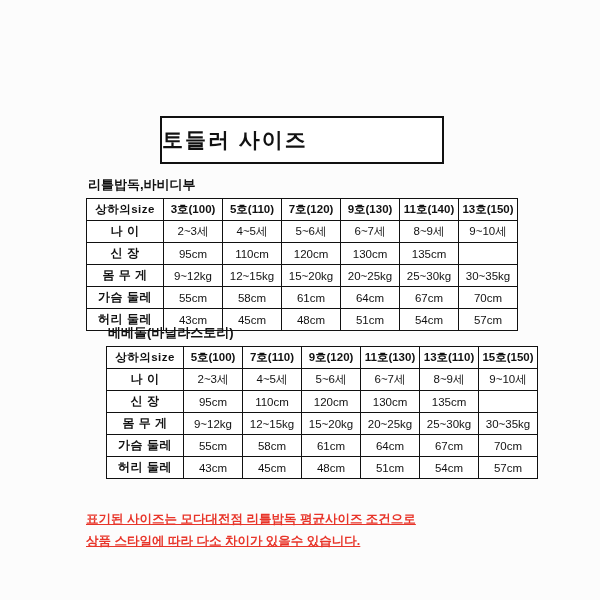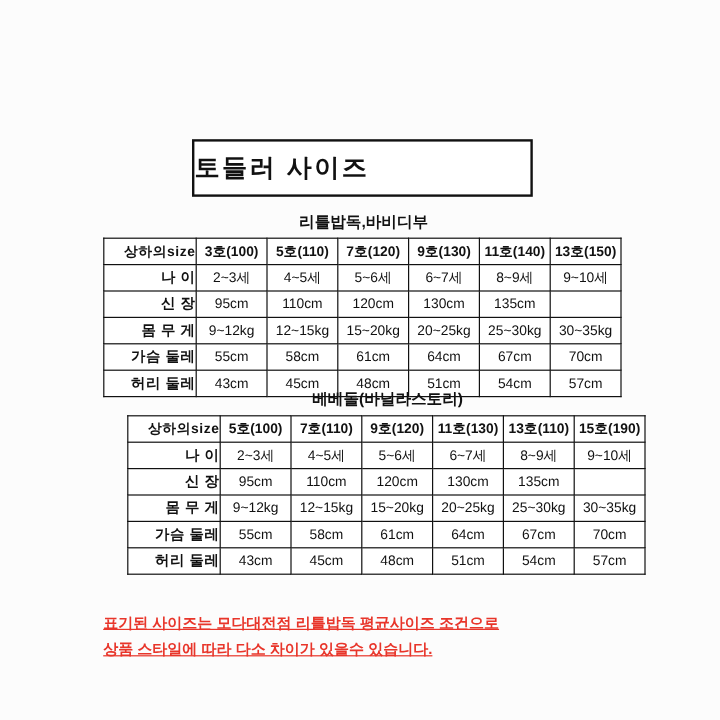--- a/index.html
+++ b/index.html
@@ -45,21 +45,20 @@
     width: 432px;
   }
   .section-1 { top: 176px; }
   .section-2 { top: 324px; padding-left: 20px; }
   .section-label {
     font-size: 13px;
     font-weight: bold;
     color: #111111;
     margin-bottom: 4px;
     padding-left: 2px;
-    text-align: center;
   }
   table.size-table {
     border-collapse: collapse;
     width: 432px;
     table-layout: fixed;
     background: #ffffff;
   }
   table.size-table td {
     border: 1px solid #111111;
     height: 21px;
@@ -72,21 +71,20 @@
   }
   table.size-table tr.header-row td {
     font-weight: bold;
     font-size: 11.5px;
   }
   table.size-table td.rowlabel {
     font-weight: bold;
     font-size: 12px;
     letter-spacing: 0.5px;
     width: 76px;
-    text-align: right;
   }
   .note {
     position: absolute;
     left: 86px;
     top: 508px;
     width: 430px;
     font-size: 12.5px;
     font-weight: bold;
     color: #e8352a;
     line-height: 22px;
@@ -169,21 +167,21 @@
     <div class="section-label">베베돌(바닐라스토리)</div>
     <table class="size-table">
       <tbody>
           <tr class="header-row">
         <td class="rowlabel">상하의size</td>
         <td>5호(100)</td>
         <td>7호(110)</td>
         <td>9호(120)</td>
         <td>11호(130)</td>
         <td>13호(110)</td>
-        <td>15호(190)</td>
+        <td>15호(150)</td>
       </tr>
       <tr>
         <td class="rowlabel">나    이</td>
         <td>2~3세</td>
         <td>4~5세</td>
         <td>5~6세</td>
         <td>6~7세</td>
         <td>8~9세</td>
         <td>9~10세</td>
       </tr>

